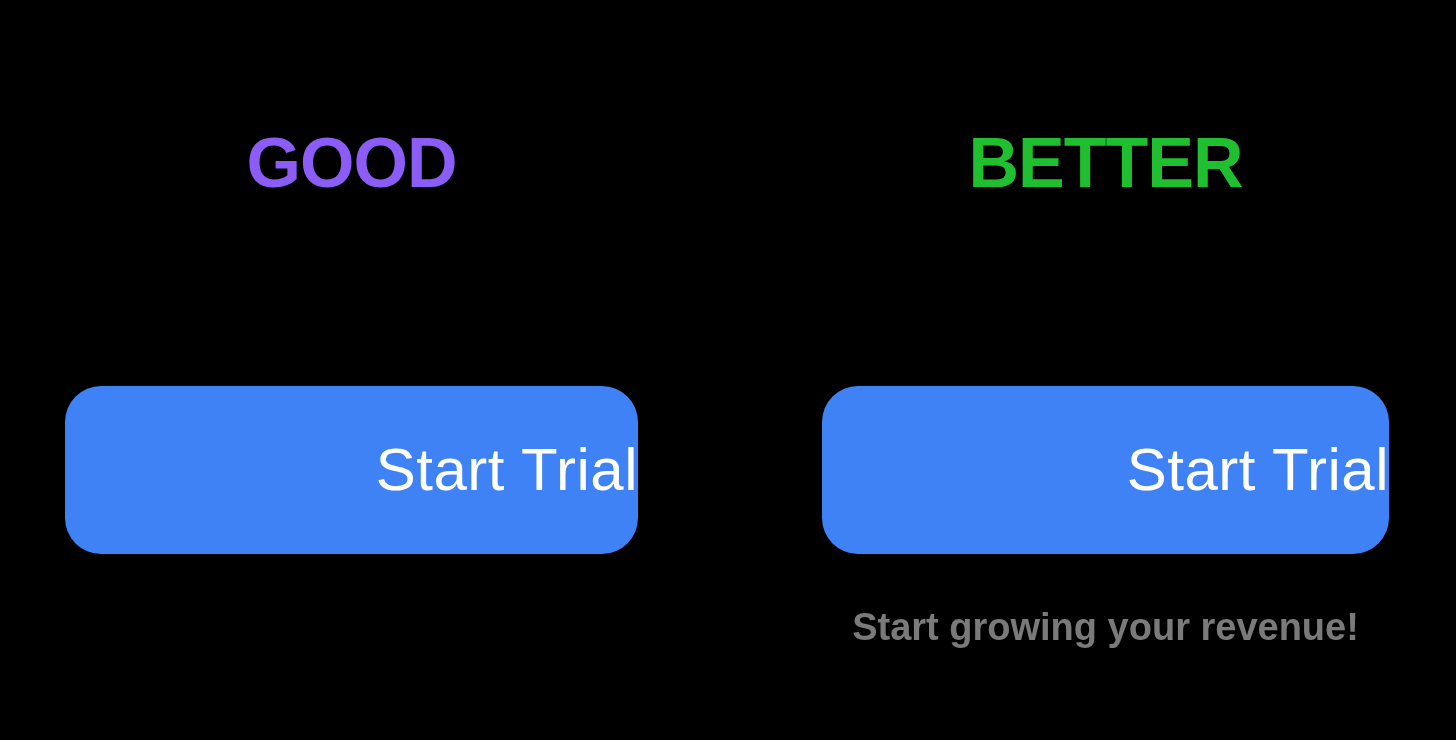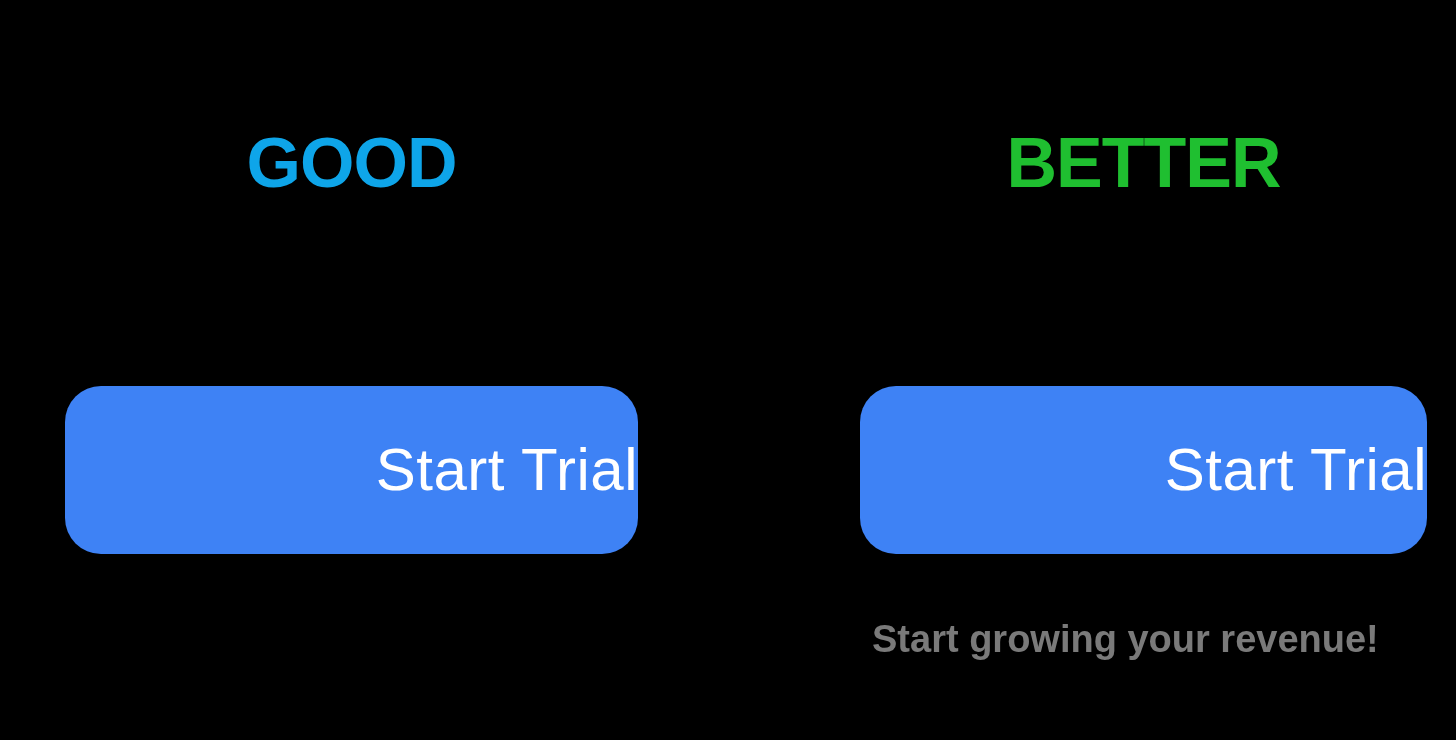--- a/index.html
+++ b/index.html
@@ -14,21 +14,21 @@
     background: #000000;
     overflow: hidden;
     font-family: "Liberation Sans", sans-serif;
   }
   .panel {
     position: absolute;
     top: 0;
     height: 740px;
   }
   .panel-good  { left: 65px;  width: 573px; }
-  .panel-better{ left: 860px; width: 567px; }
+  .panel-better{ left: 822px; width: 567px; }
 
   .heading {
     position: absolute;
     top: 126px;
     left: 0;
     right: 0;
     margin: 0;
     text-align: center;
     font-size: 70px;
     line-height: 74px;
@@ -57,34 +57,35 @@
     font-weight: 400;
     letter-spacing: 0.5px;
     line-height: 1;
   }
 
   .caption {
     position: absolute;
     top: 604px;
     left: 0;
     right: 0;
-    margin: 12px;
+    margin: 0;
+    text-align: center;
     font-size: 38px;
     line-height: 46px;
     font-weight: 700;
     font-family: "Liberation Sans", sans-serif;
   }
 </style>
 </head>
 <body>
 
 <div class="canvas" style="background: rgb(0, 0, 0);">
 
   <section class="panel panel-good">
-    <h2 class="heading" style="color: #0ea5e9;">GOOD</h2>
+    <h2 class="heading" style="color: #8b5cf6;">GOOD</h2>
     <button class="trial-button" style="background: rgb(62, 130, 245);">
       <span class="trial-label" style="color: rgb(255, 255, 255);">Start Trial</span>
     </button>
   </section>
 
   <section class="panel panel-better">
     <h2 class="heading" style="color: rgb(31, 191, 48);">BETTER</h2>
     <button class="trial-button" style="background: rgb(62, 130, 245);">
       <span class="trial-label" style="color: rgb(255, 255, 255);">Start Trial</span>
     </button>

